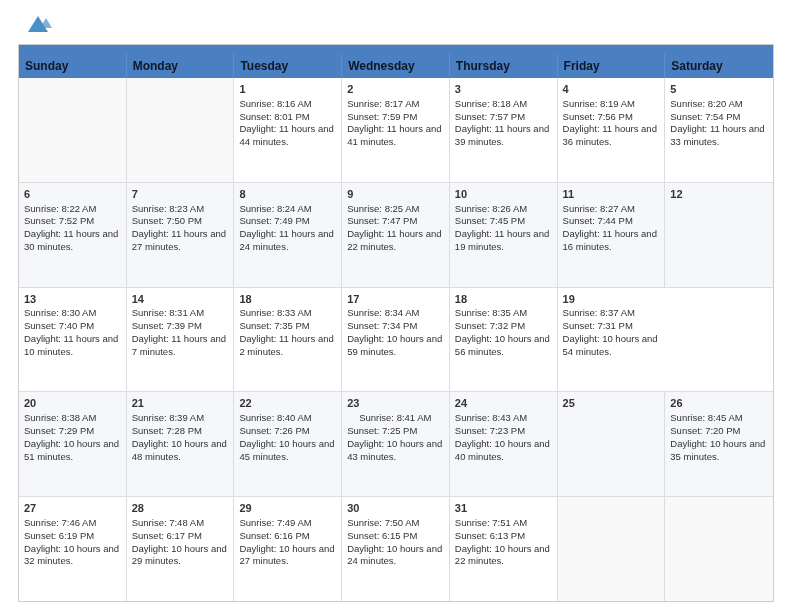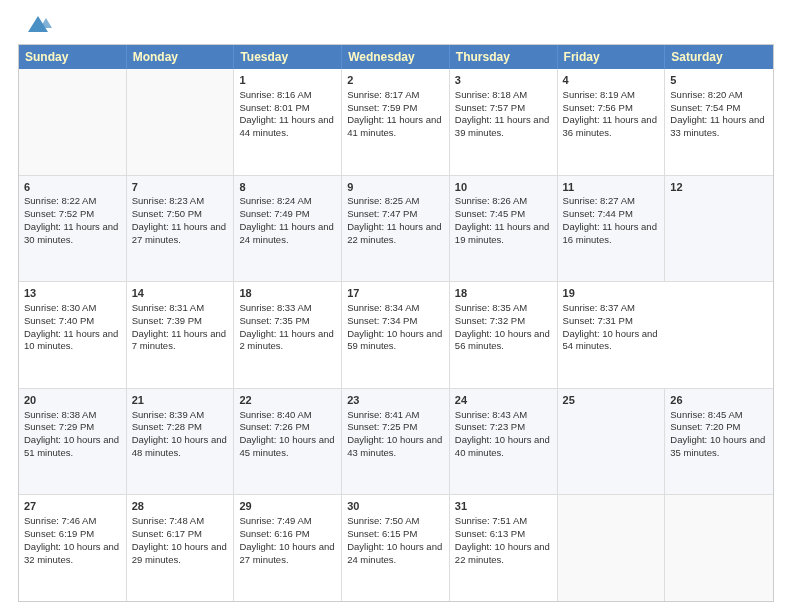--- a/index.html
+++ b/index.html
@@ -56,25 +56,26 @@
       display: flex;
       flex-direction: column;
       border: 1px solid #ccc;
     }
     .cal-header {
       display: grid;
       grid-template-columns: repeat(7, 1fr);
       background: #4a7fc1;
     }
     .cal-header-cell {
-      color: #fef9c3;
+      color: #0f172a;
       font-size: 12px;
       font-weight: bold;
       padding: 5px 6px;
       border-right: 1px solid #5a8fd1;
+      margin-top: 9px;
     }
     .cal-header-cell:last-child { border-right: none; }
     .cal-body {
       flex: 1;
       display: flex;
       flex-direction: column;
     }
     .cal-row {
       display: grid;
       grid-template-columns: repeat(7, 1fr);
@@ -200,21 +201,21 @@
         <div class="cal-row">
           <div class="cal-cell"><span class="day-num">20</span><span style="white-space: pre-line;">Sunrise: 8:38 AM
 Sunset: 7:29 PM
 Daylight: 10 hours and 51 minutes.</span></div>
           <div class="cal-cell"><span class="day-num">21</span><span style="white-space: pre-line;">Sunrise: 8:39 AM
 Sunset: 7:28 PM
 Daylight: 10 hours and 48 minutes.</span></div>
           <div class="cal-cell"><span class="day-num">22</span><span style="white-space: pre-line;">Sunrise: 8:40 AM
 Sunset: 7:26 PM
 Daylight: 10 hours and 45 minutes.</span></div>
-          <div class="cal-cell"><span class="day-num">23</span><span style="white-space: pre-line;">Sunrise: 8:41 AM
+          <div class="cal-cell"><span class="day-num">23</span><span style="white-space: pre-line; margin-left: 12px;">Sunrise: 8:41 AM
 Sunset: 7:25 PM
 Daylight: 10 hours and 43 minutes.</span></div>
           <div class="cal-cell"><span class="day-num">24</span><span style="white-space: pre-line;">Sunrise: 8:43 AM
 Sunset: 7:23 PM
 Daylight: 10 hours and 40 minutes.</span></div>
           <div class="cal-cell"><span class="day-num">25</span></div>
           <div class="cal-cell"><span class="day-num">26</span><span style="white-space: pre-line;">Sunrise: 8:45 AM
 Sunset: 7:20 PM
 Daylight: 10 hours and 35 minutes.</span></div>
         </div>

